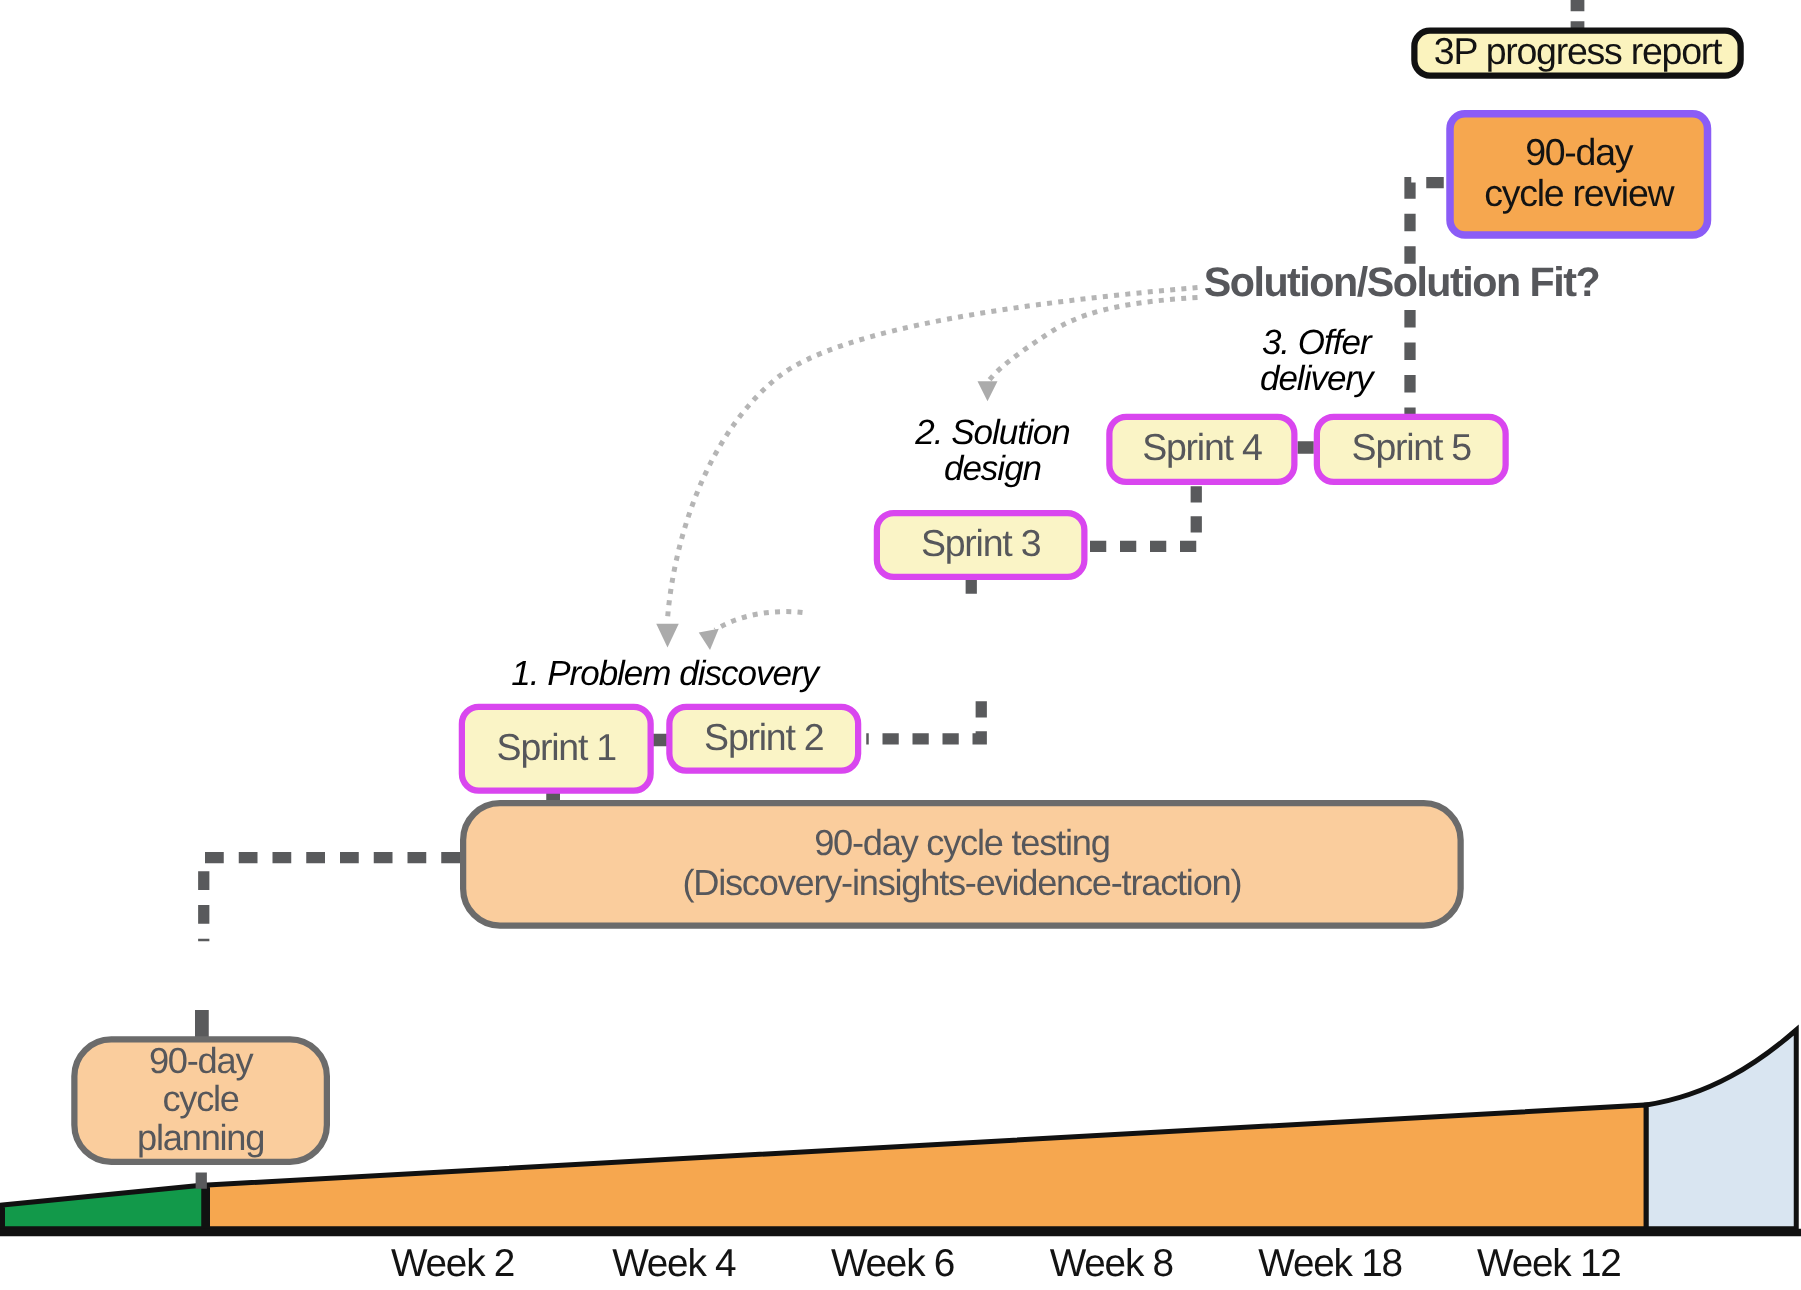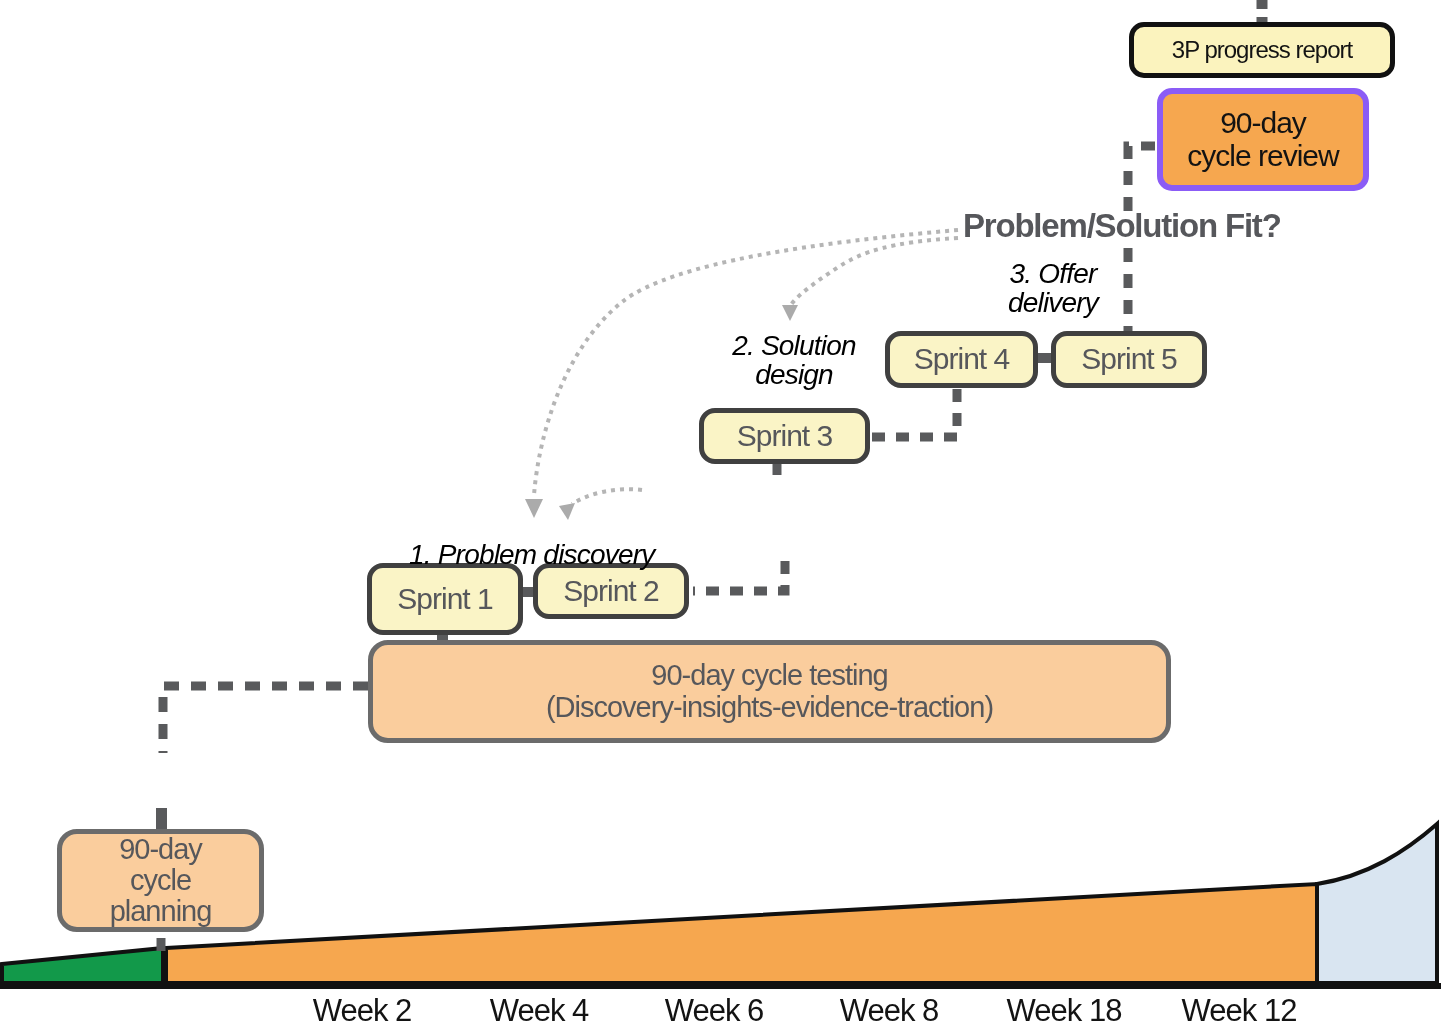--- a/index.html
+++ b/index.html
@@ -5,22 +5,22 @@
   html,body{margin:0;padding:0;background:#fff;}
   #canvas{
     position:relative;width:1441px;height:1032px;overflow:hidden;background:#fff;
     font-family:"Liberation Sans","DejaVu Sans",sans-serif;color:#56575b;
   }
   #wires{position:absolute;left:0;top:0;width:1441px;height:1032px;}
   .box{
     position:absolute;box-sizing:border-box;display:flex;align-items:center;justify-content:center;
     text-align:center;letter-spacing:-1px;line-height:1.08;
   }
-  .yellow{background:#faf4c6;border:5px solid #404040;border-radius:16px;color:#56575b;}
-  .peach{background:#facd9d;border:5px solid #6b6b6b;border-radius:20px;color:#56575b;}
+  .yellow{background:#faf4c6;border:5px solid #d946ef;border-radius:16px;color:#56575b;}
+  .peach{background:#facd9d;border:5px solid #6b6b6b;border-radius:32px;color:#56575b;}
   .black-yellow{background:#fbf3be;border:5px solid #111;border-radius:15px;color:#131313;}
   .black-orange{background:#f6a74f;border:6px solid #8b5cf6;border-radius:15px;color:#131313;}
   .sprint{font-size:30px;}
   .fit-heading{
     position:absolute;font-size:33px;font-weight:700;color:#56575b;letter-spacing:-1.2px;line-height:1.05;
   }
   .phase{
     position:absolute;font-size:28px;font-style:italic;color:#000000;letter-spacing:-0.8px;line-height:1.05;
   }
   .week{
@@ -64,21 +64,21 @@
       <path d="M958,238 C890,242 862,252 840,266 C812,284 797,296 790,306"></path>
       <path d="M642,490 C616,487 589,493 572,504"></path>
     </g>
     <g fill="#ababab">
       <polygon points="525,499 543,499 534,518"></polygon>
       <polygon points="782,305 798,305 790,321"></polygon>
       <polygon points="559,506 575,503 568,520"></polygon>
     </g>
   </svg>
 
-  <div class="box black-yellow nowrap" style="left:1129px;top:22px;width:266px;height:56px;font-size:24px;">3P progress report</div>
+  <div class="box black-yellow nowrap" style="left:1129px;top:22px;width:266px;height:41px;font-size:30px;">3P progress report</div>
 
   <div class="box black-orange" style="left:1157px;top:88px;width:212px;height:103px;font-size:30px;padding:0 22px;">90-day cycle review</div>
 
   <div class="box yellow sprint" style="left:885px;top:331px;width:153px;height:57px;">Sprint 4</div>
 
   <div class="box yellow sprint" style="left:1051px;top:331px;width:156px;height:57px;">Sprint 5</div>
 
   <div class="box yellow sprint" style="left:699px;top:408px;width:171px;height:56px;">Sprint 3</div>
 
   <div class="box yellow sprint" style="left:367px;top:563px;width:156px;height:72px;">Sprint 1</div>
@@ -86,24 +86,24 @@
   <div class="box yellow sprint" style="left:533px;top:563px;width:156px;height:56px;">Sprint 2</div>
 
   <div class="box peach" style="left:368px;top:640px;width:803px;height:103px;font-size:29px;flex-direction:column;">
     <div>90-day cycle testing</div>
     <div>(Discovery-insights-evidence-traction)</div>
   </div>
 
 
   <div class="box peach" style="left:57px;top:829px;width:207px;height:103px;font-size:29px;padding:12px 24px;">90-day cycle planning</div>
 
-  <div class="fit-heading nowrap" style="left:963px;top:209px;">Problem/Solution Fit?</div>
+  <div class="fit-heading nowrap" style="left:963px;top:209px;">Solution/Solution Fit?</div>
 
 
-  <div class="phase nowrap" style="left:409px;top:524px;margin-top:16px;">1. Problem discovery</div>
+  <div class="phase nowrap" style="left:409px;top:524px;">1. Problem discovery</div>
 
   <div class="phase ctr" style="left:710px;top:331px;width:168px;">2. Solution design</div>
 
   <div class="phase ctr" style="left:990px;top:259px;width:126px;">3. Offer delivery</div>
 
   <div class="week" style="left:362px;">Week 2</div>
   <div class="week" style="left:539px;">Week 4</div>
   <div class="week" style="left:714px;">Week 6</div>
   <div class="week" style="left:889px;">Week 8</div>
   <div class="week" style="left:1064px;">Week 18</div>

